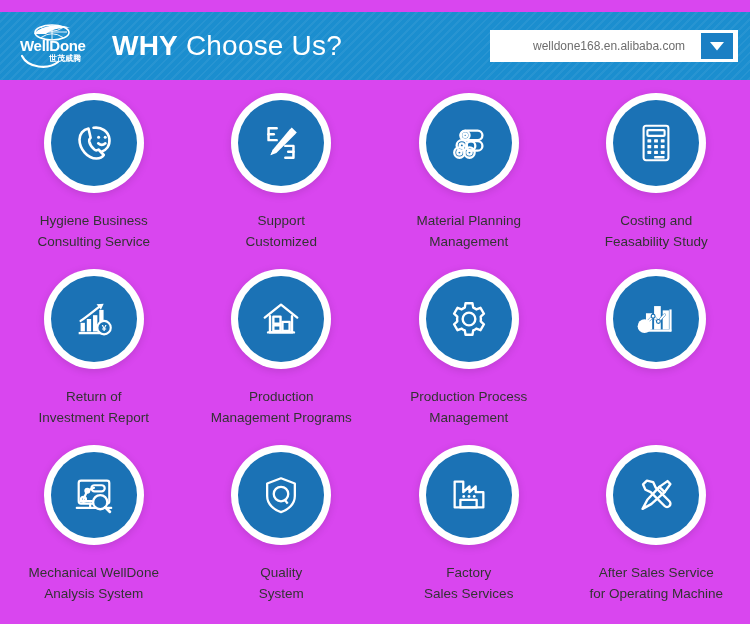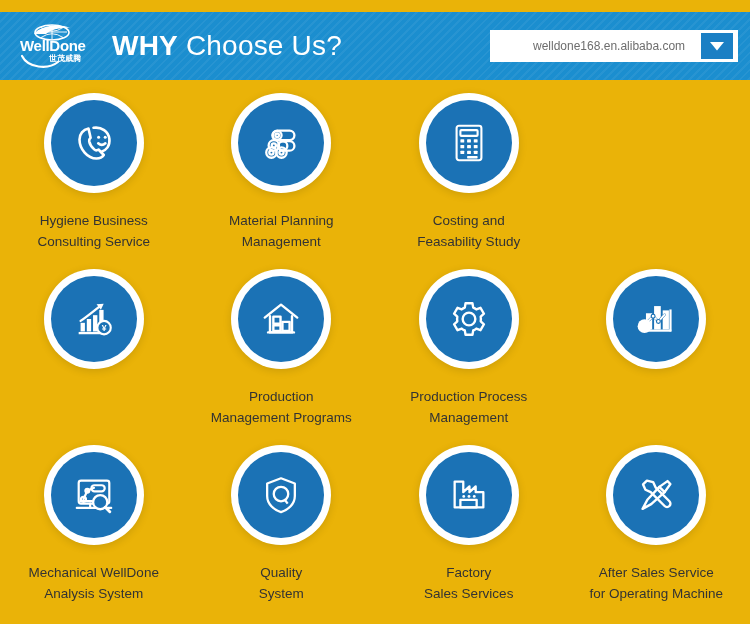--- a/index.html
+++ b/index.html
@@ -11,21 +11,21 @@
     height: 624px;
     background: #ffffff;
     font-family: "Liberation Sans", sans-serif;
     overflow: hidden;
   }
 
   .page {
     position: relative;
     width: 750px;
     height: 624px;
-    background: #eab308;
+    background: #d946ef;
   }
 
   
   .banner {
     position: absolute;
     left: 0;
     top: 12px;
     width: 750px;
     height: 68px;
     background-color: #1b8ecf;
@@ -111,20 +111,21 @@
     left: 0;
     top: 88px;
     width: 750px;
     display: flex;
     flex-direction: column;
   }
   .grid-row {
     display: flex;
     width: 750px;
     height: 176px;
+    justify-content: space-between;
   }
   .cell {
     width: 187.5px;
     display: flex;
     flex-direction: column;
     align-items: center;
     box-sizing: border-box;
   }
   .badge {
     width: 86px;
@@ -208,20 +209,44 @@
               <path d="M28.2 24.3 Q31.8 27.6, 35.4 24.3"></path>
             </g>
           </svg>
         </div>
         <div class="cell-label">
           <span>Hygiene Business</span>
           <span class="l2">Consulting Service</span>
         </div>
       </div>
 
+      <div class="cell">
+        <div class="badge">
+          <svg width="46" height="46" viewBox="0 0 48 48" xmlns="http://www.w3.org/2000/svg">
+            <g fill="#ffffff">
+
+              <path d="M33.5 9.5 L38.8 14.8 L19.2 34.4 L13 36.9 L15.6 30.8 Z"></path>
+              <path d="M35.2 7.8 L40.5 13.1 L38.5 15.1 L33.2 9.8 Z"></path>
+              <path d="M13 36.9 L15.6 30.8 L17.9 33.1 Z"></path>
+            </g>
+            <g fill="none" stroke="#ffffff" stroke-width="2.6" stroke-linecap="round" stroke-linejoin="round">
+
+              <path d="M19.5 8.5 L11 8.5 L11 21 L19.5 21"></path>
+              <path d="M11 14.8 L16.5 14.8"></path>
+
+              <path d="M28.5 27 L37 27 L37 39.5 L28.5 39.5"></path>
+              <path d="M37 33.2 L31.5 33.2"></path>
+            </g>
+          </svg>
+        </div>
+        <div class="cell-label">
+          <span>Support</span>
+          <span class="l2">Customized</span>
+        </div>
+      </div>
 
       <div class="cell">
         <div class="badge">
           <svg width="46" height="46" viewBox="0 0 48 48" xmlns="http://www.w3.org/2000/svg">
             <g fill="none" stroke="#ffffff" stroke-width="2.4" stroke-linecap="round" stroke-linejoin="round">
 
               <path d="M20 11 L33 11 A5 5 0 0 1 33 21 L20 21 A5 5 0 0 1 20 11 Z"></path>
               <circle cx="20" cy="16" r="4.6"></circle>
               <circle cx="20" cy="16" r="1.9"></circle>
 
@@ -285,20 +310,24 @@
               <rect x="8" y="37.5" width="29" height="2.4"></rect>
             </g>
             <g fill="none" stroke="#ffffff" stroke-width="2.4" stroke-linecap="round" stroke-linejoin="round">
               <path d="M10 26 C16 22, 22 17, 31 10"></path>
             </g>
             <path d="M33.8 7.5 L26.5 9.2 L31.8 14.2 Z" fill="#ffffff" transform="rotate(8 30 10)"></path>
             <circle cx="34.5" cy="33" r="7" fill="#1b72b5" stroke="#ffffff" stroke-width="2.2"></circle>
             <text x="34.5" y="37" font-family="Liberation Sans, sans-serif" font-size="9" font-weight="bold" fill="#ffffff" text-anchor="middle">¥</text>
           </svg>
         </div>
+        <div class="cell-label">
+          <span>Return of</span>
+          <span class="l2">Investment Report</span>
+        </div>
       </div>
 
       <div class="cell">
         <div class="badge">
           <svg width="46" height="44" viewBox="0 0 48 46" xmlns="http://www.w3.org/2000/svg">
             <g fill="none" stroke="#ffffff" stroke-width="2.5" stroke-linecap="round" stroke-linejoin="round">
               <path d="M7 21.5 L24 8 L41 21.5"></path>
               <path d="M12.5 20 L12.5 37 L35.5 37 L35.5 20"></path>
               <path d="M10.5 37 L37.5 37"></path>
               <rect x="16" y="20.5" width="7.5" height="7.5"></rect>

